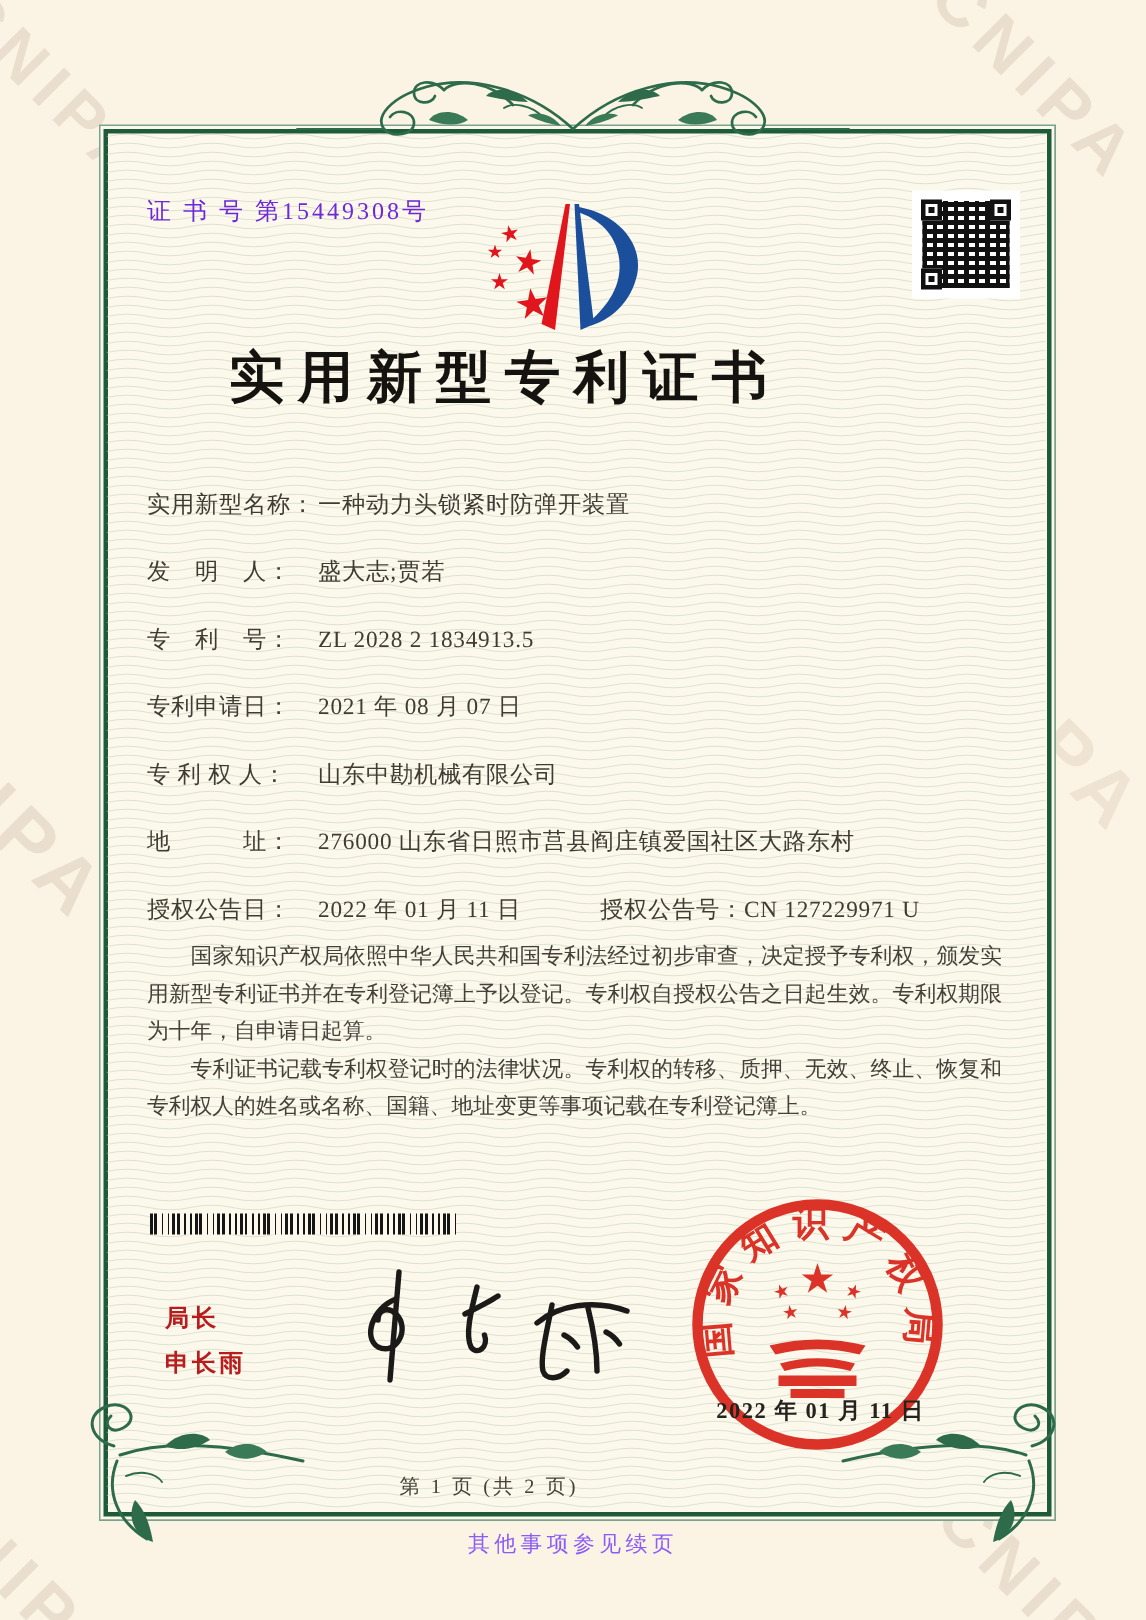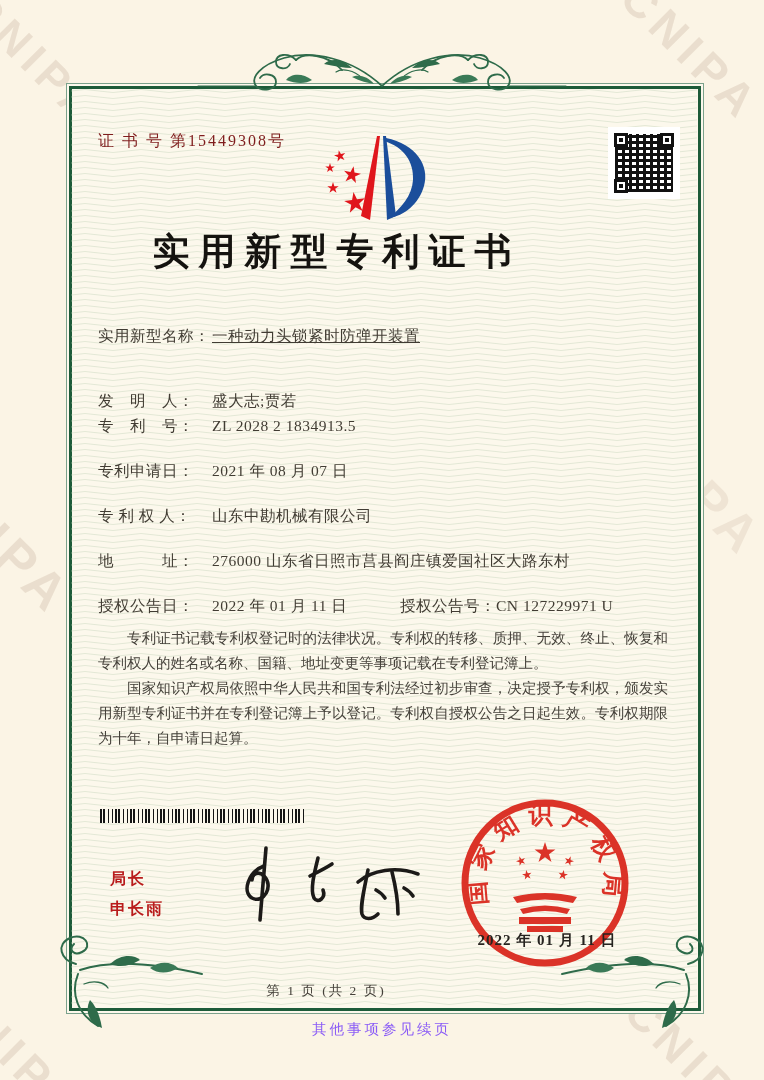--- a/index.html
+++ b/index.html
@@ -19,21 +19,21 @@
     pointer-events:none;user-select:none;
   }
   
   .frame{
     position:absolute;left:66px;top:83px;width:636px;height:929px;
     border:1px solid #7ba28c;box-shadow:inset 0 0 0 2px #fcf8ec, inset 0 0 0 5px #1d5b39;
     background:#fcf8ec;
   }
   .waves{position:absolute;left:71px;top:88px;width:626px;height:919px;opacity:.6;pointer-events:none;}
   
-  .cert-no{position:absolute;left:98px;top:131px;font-size:16px;letter-spacing:2px;color:#7f1d1d;}
+  .cert-no{position:absolute;left:98px;top:131px;font-size:16px;letter-spacing:2px;color:#6d28d9;}
   .logo{position:absolute;left:323px;top:128px;width:120px;height:100px;}
   .qr{
     position:absolute;left:612px;top:131px;width:64px;height:64px;background:#fff;
     box-shadow:0 0 0 4px #fff;
   }
   .qr .noise{
     position:absolute;inset:3px;
     background:
       repeating-linear-gradient(0deg,#111 0 3px,transparent 3px 6px),
       repeating-linear-gradient(90deg,#111 0 3px,#fff 3px 7px);
@@ -42,21 +42,21 @@
   .finder::after{content:"";position:absolute;inset:2px;background:#111;}
   .f1{left:2px;top:2px;} .f2{right:2px;top:2px;} .f3{left:2px;bottom:2px;}
   .title{
     position:absolute;left:0;top:227px;width:673px;text-align:center;
     font-size:37px;font-weight:700;letter-spacing:9px;color:#15130f;
   }
   
   .field-row{position:absolute;left:98px;width:580px;font-size:15.5px;color:#413c33;letter-spacing:.5px;}
   .field-row .lbl{display:inline-block;width:114px;}
   .field-row .val{letter-spacing:.5px;}
-  .r0{top:326px;text-decoration:underline;} .r1{top:371px;margin-top:20px;} .r2{top:416px;} .r3{top:461px;}
+  .r0{top:326px;} .r1{top:371px;} .r2{top:416px;} .r3{top:461px;}
   .r4{top:506px;} .r5{top:551px;} .r6{top:596px;}
   .val-inline{display:inline-block;width:188px;}
   .lbl2{display:inline-block;}
   
   .body-text{
     position:absolute;left:98px;top:626px;width:570px;
     font-size:14.5px;line-height:25px;text-align:justify;color:#45413a;
   }
   .body-text p{margin:0;text-indent:2em;}
   
@@ -186,22 +186,22 @@
   <span class="lbl">专 利 权 人：</span><span class="val">山东中勘机械有限公司</span>
 </div>
 <div class="field-row r5">
   <span class="lbl">地　　　址：</span><span class="val">276000 山东省日照市莒县阎庄镇爱国社区大路东村</span>
 </div>
 <div class="field-row r6">
   <span class="lbl">授权公告日：</span><span class="val val-inline">2022 年 01 月 11 日</span><span class="lbl2">授权公告号：</span><span class="val">CN 127229971 U</span>
 </div>
 
 <div class="body-text">
+  <p>国家知识产权局依照中华人民共和国专利法经过初步审查，决定授予专利权，颁发实用新型专利证书并在专利登记簿上予以登记。专利权自授权公告之日起生效。专利权期限为十年，自申请日起算。</p>
   <p>专利证书记载专利权登记时的法律状况。专利权的转移、质押、无效、终止、恢复和专利权人的姓名或名称、国籍、地址变更等事项记载在专利登记簿上。</p>
-  <p>国家知识产权局依照中华人民共和国专利法经过初步审查，决定授予专利权，颁发实用新型专利证书并在专利登记簿上予以登记。专利权自授权公告之日起生效。专利权期限为十年，自申请日起算。</p>
 </div>
 
 <div class="barcode"></div>
 
 <div class="officer officer-title">局长</div>
 <div class="officer officer-name">申长雨</div>
 
 <svg class="sig" viewBox="0 0 205 90">
   <g stroke="#1c1a18" fill="none" stroke-width="3.6" stroke-linecap="round" stroke-linejoin="round">
     <path d="M38,26 C22,32 16,52 26,58 C38,64 48,46 38,36 C33,31 26,33 26,40"></path>

